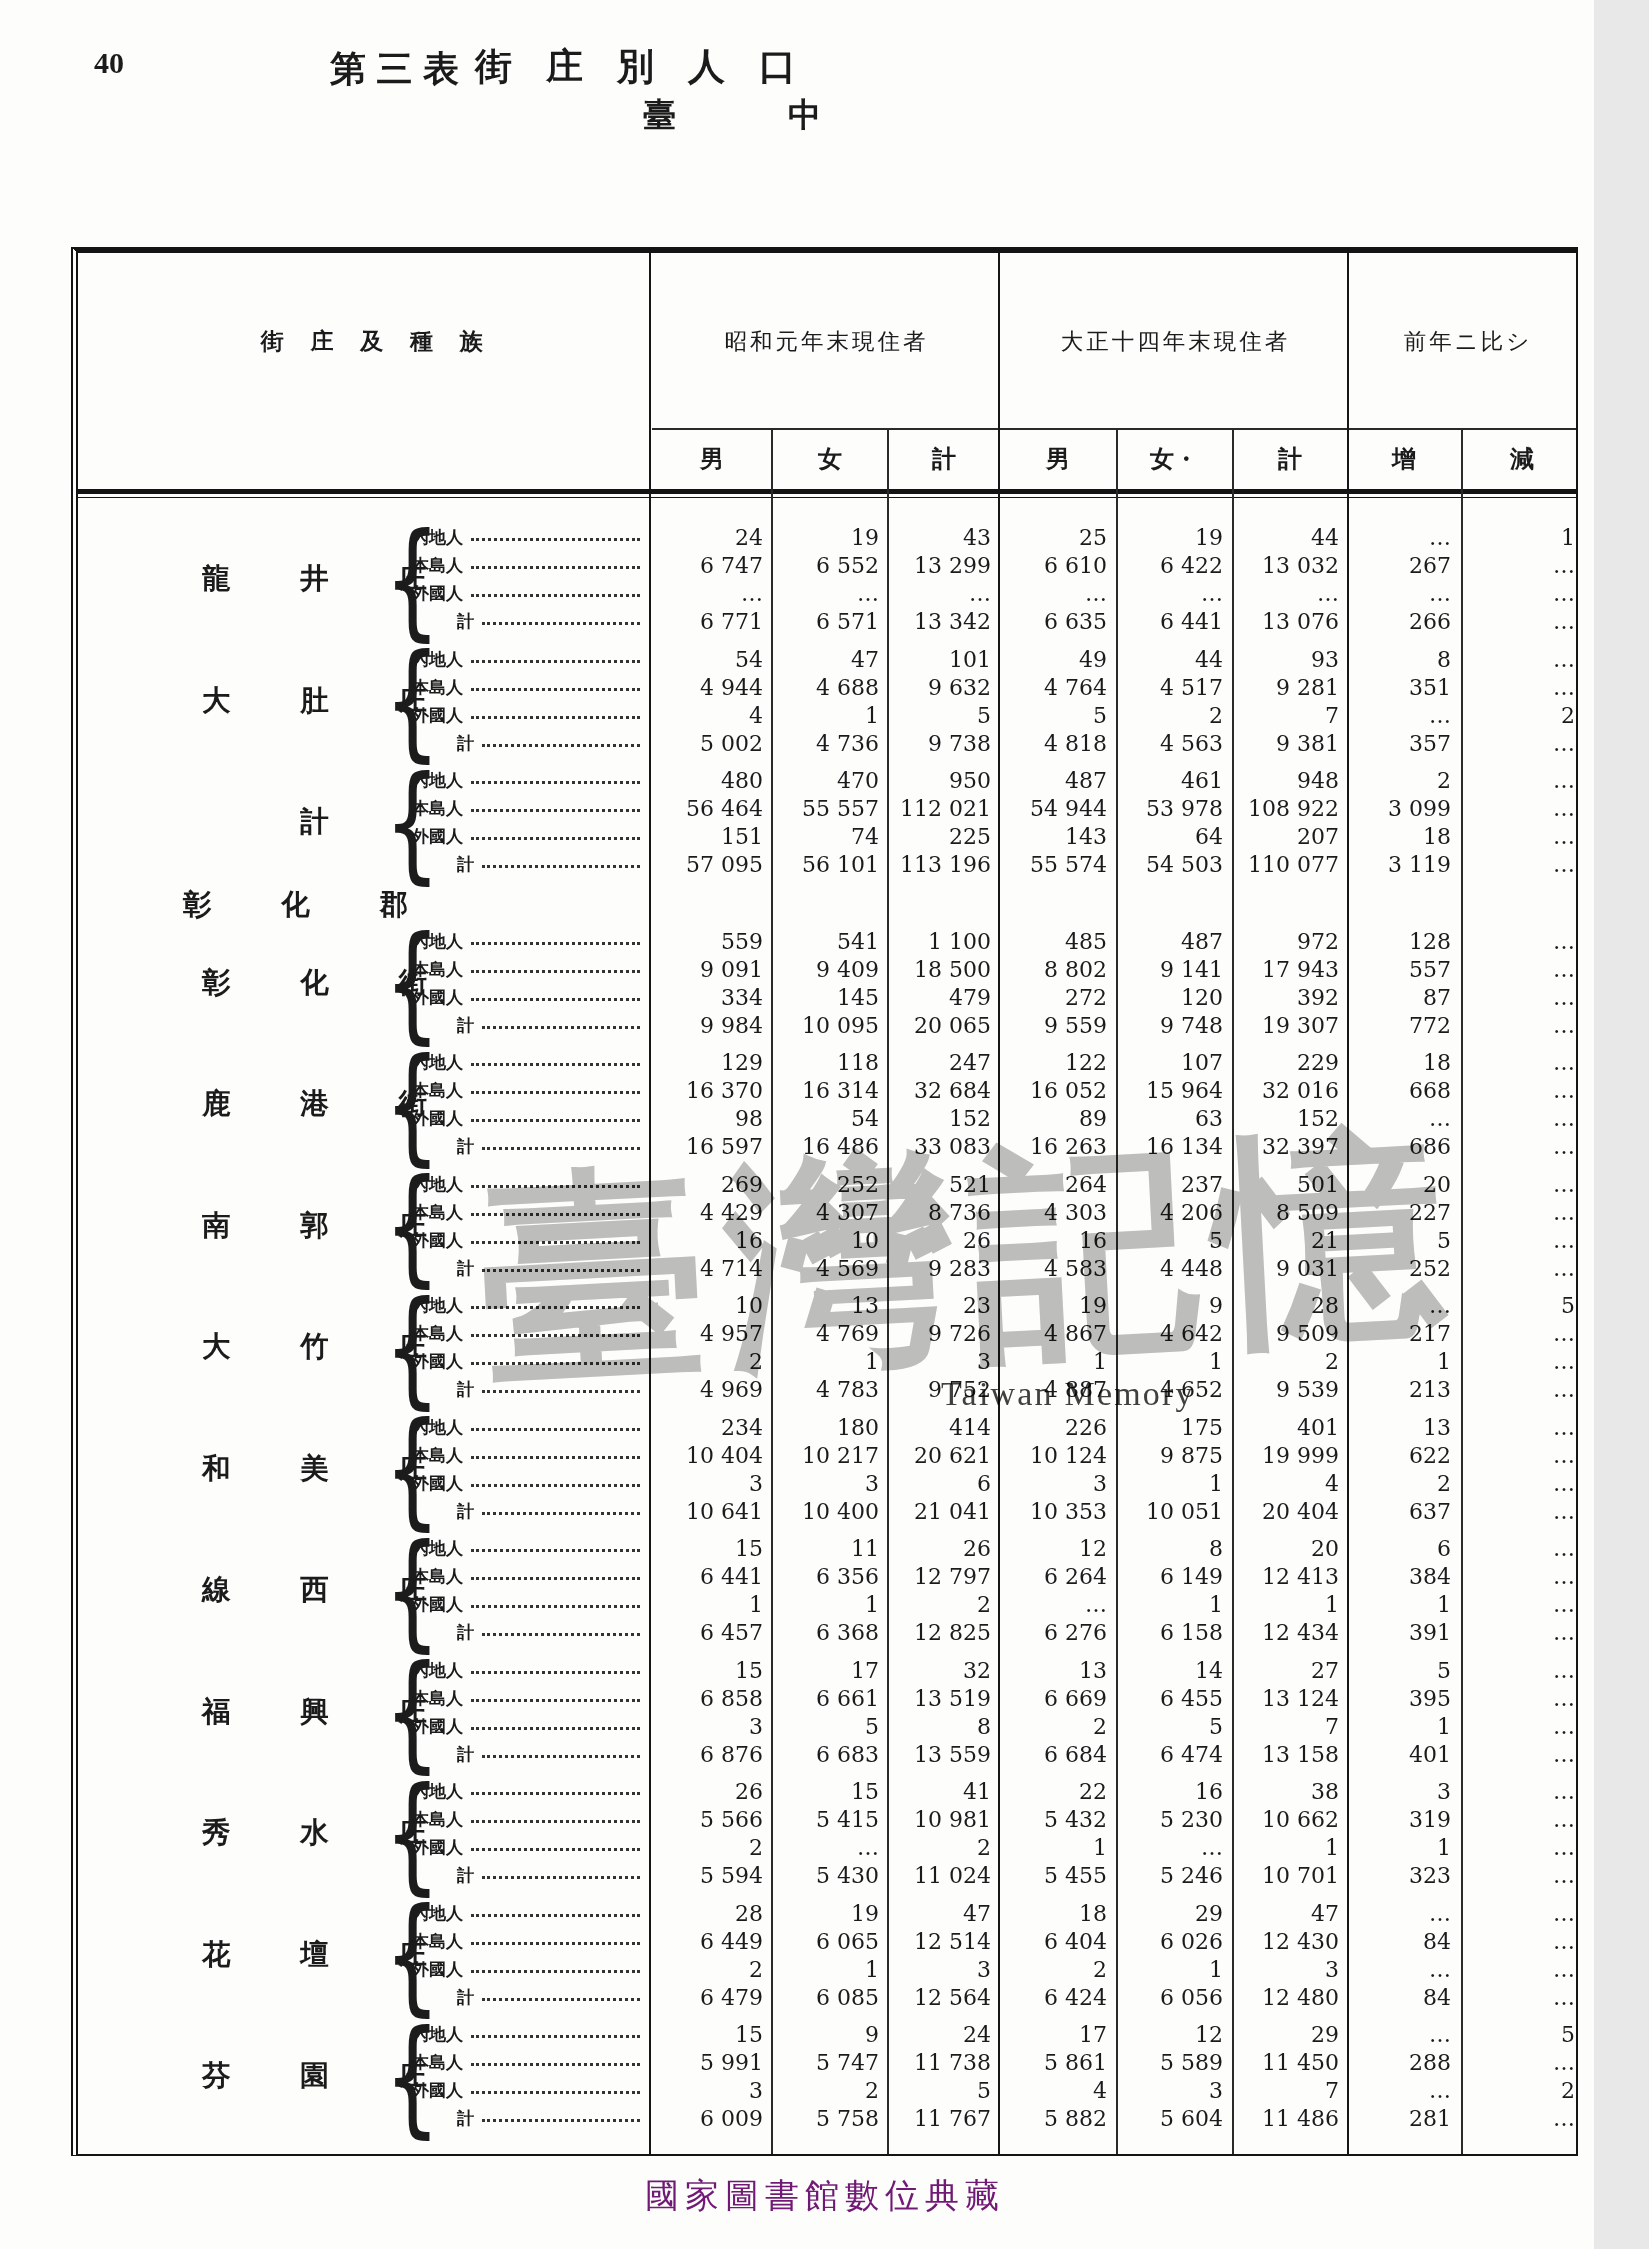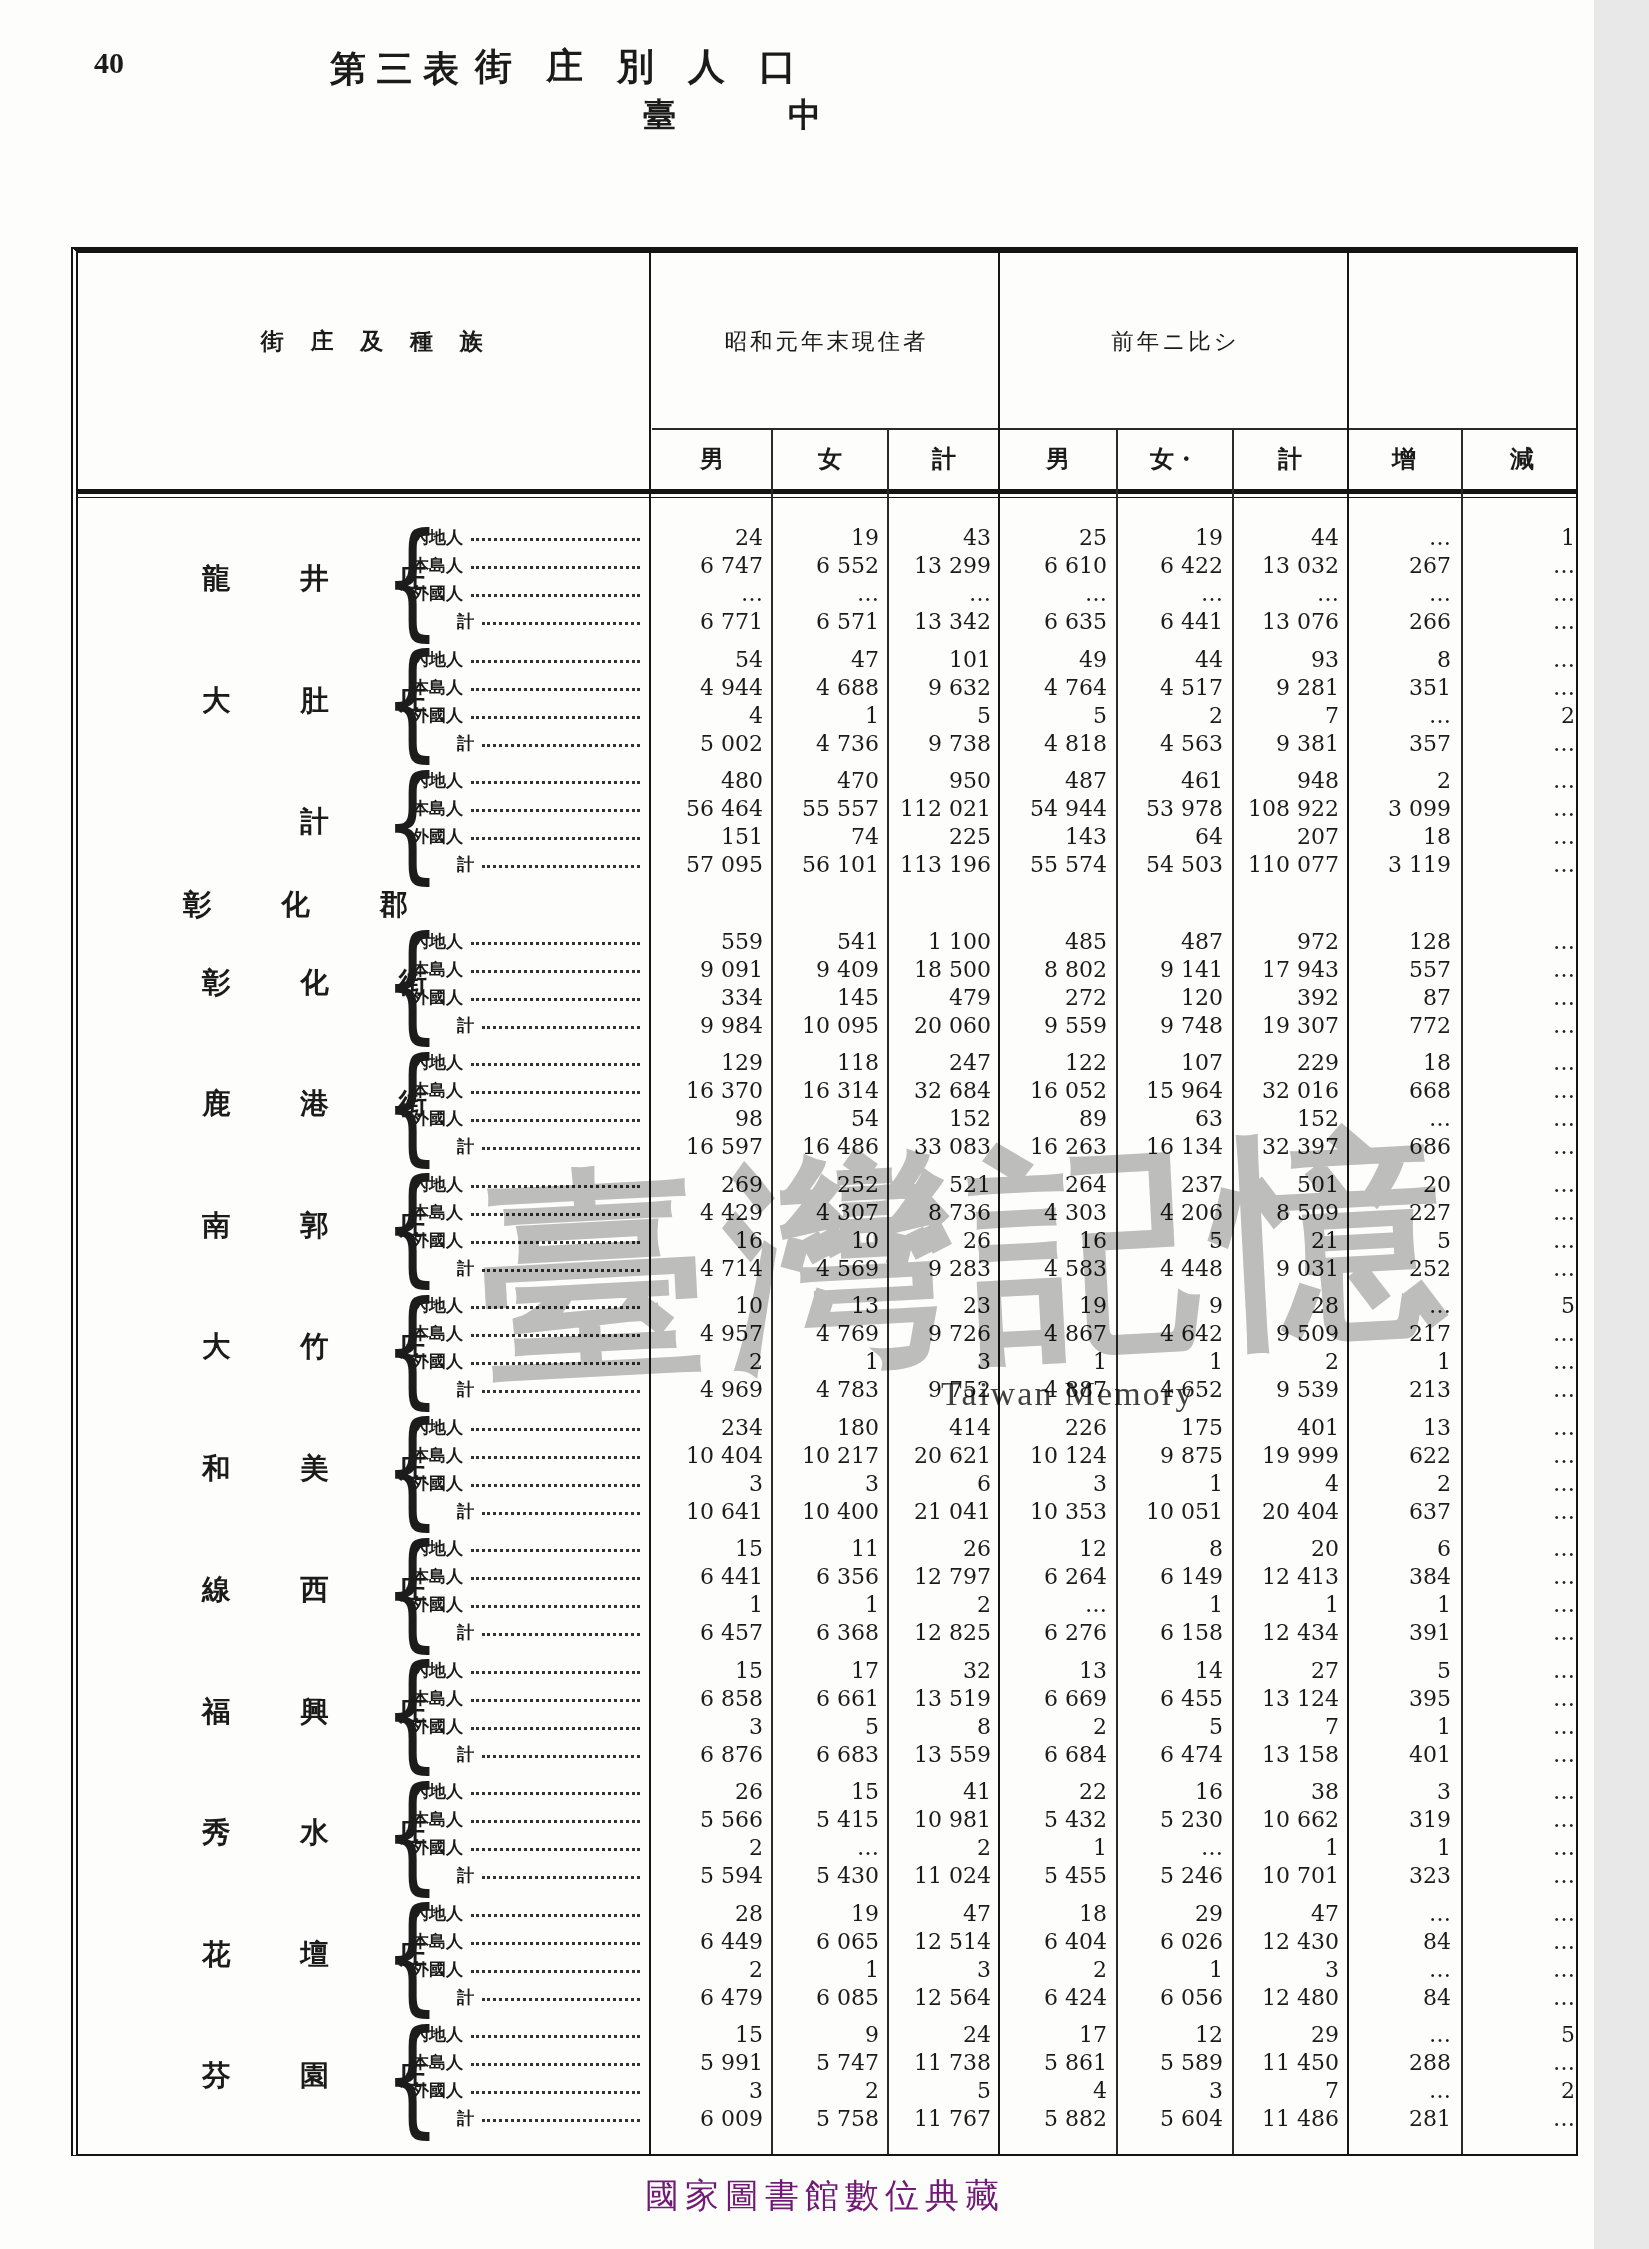--- a/index.html
+++ b/index.html
@@ -77,20 +77,21 @@
       <span>臺</span>
       <span>中</span>
     </div>
 
   <div id="table">
 
     <div class="stub">街 庄 及 種 族</div>
     <div class="thead-groups" id="thead-groups">
         <div class="ghead"></div>
         <div class="ghead">昭和元年末現住者</div>
+        <div class="ghead">大正十四年末現住者</div>
         <div class="ghead">前年ニ比シ</div>
       </div>
     <div class="hline-subtop"></div>
     <div class="thead-sub" id="thead-sub">
         <div class="shead"></div>
         <div class="shead">男</div>
         <div class="shead">女</div>
         <div class="shead">計</div>
         <div class="shead">男</div>
         <div class="shead">女・</div>
@@ -356,21 +357,21 @@
             <div class="num">87</div>
             <div class="num">…</div>
           </div>
           <div class="grow">
             <div class="lab sum">
               <span class="race">計</span>
               <span class="dots"></span>
             </div>
             <div class="num">9 984</div>
             <div class="num">10 095</div>
-            <div class="num">20 060</div>
+            <div class="num">20 065</div>
             <div class="num">9 559</div>
             <div class="num">9 748</div>
             <div class="num">19 307</div>
             <div class="num">772</div>
             <div class="num">…</div>
           </div>
         </div>
         <div class="group">
           <div class="gname">
             <span>鹿</span>

